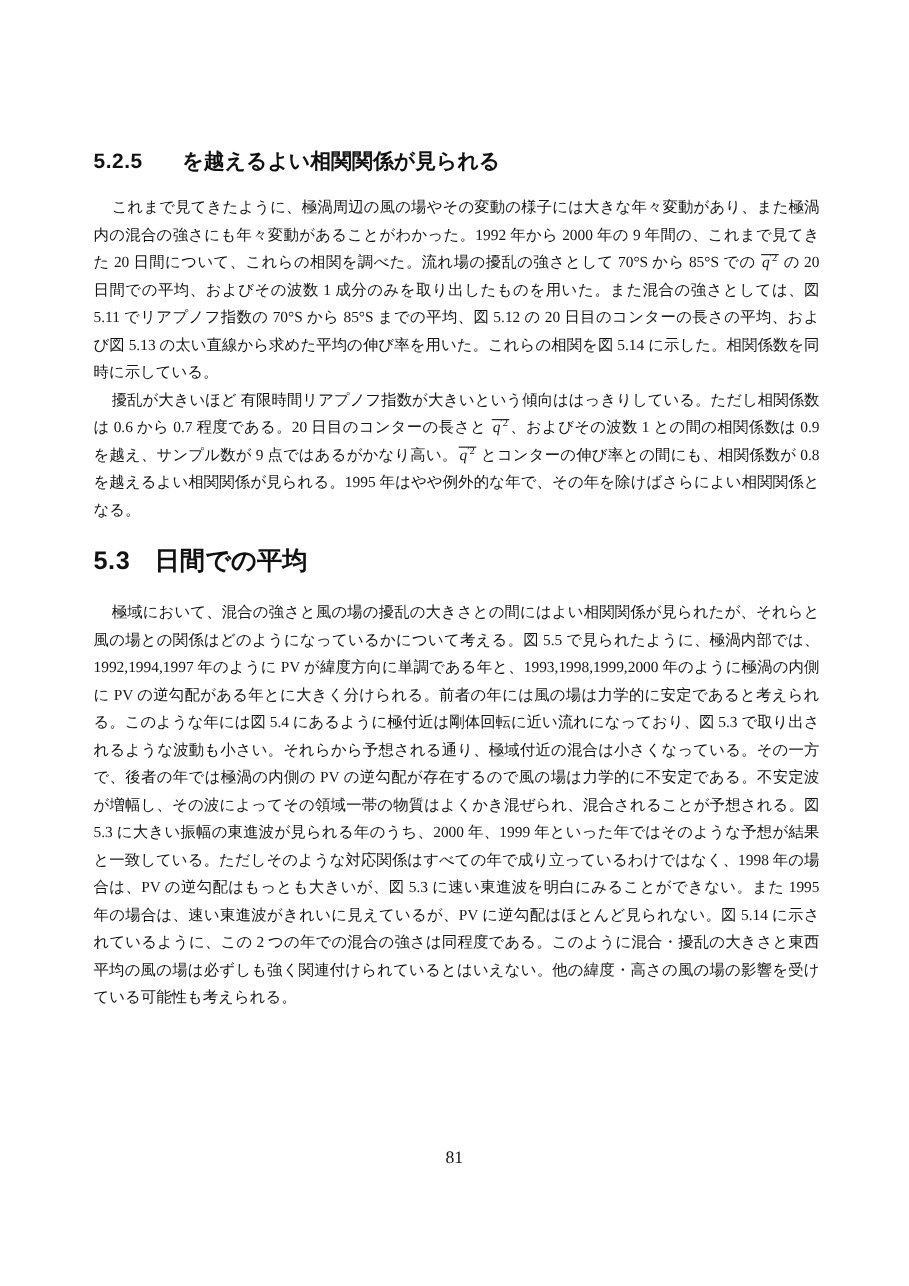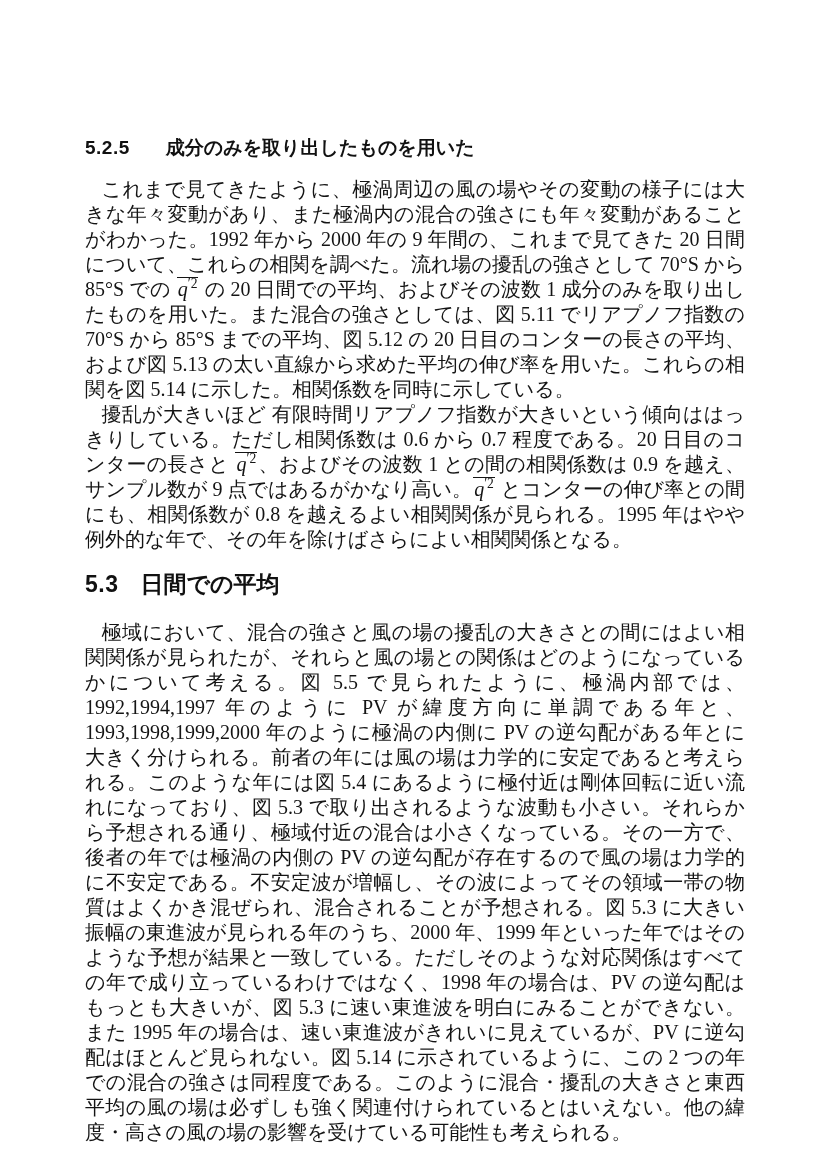--- a/index.html
+++ b/index.html
@@ -41,21 +41,21 @@
     line-height: 28px;
     color: #111111;
   }
   .section-heading .h-num {
     margin-right: 22px;
     letter-spacing: 0.5px;
   }
   p.body-par {
     margin: 0;
     font-family: "Liberation Serif", "DejaVu Serif", serif;
-    font-size: 20px;
+    font-size: 14px;
     line-height: 25px;
     text-align: justify;
     text-indent: 16.5px;
     color: #141414;
   }
   
   .qbar {
     display: inline-block;
     border-top: 1.2px solid #141414;
     padding: 0 1px;
@@ -83,27 +83,28 @@
     color: #141414;
   }
 </style>
 </head>
 <body>
 
 <div class="page">
   <div class="content">
 
     <h2 class="subsection-heading">
-      <span class="h-num">5.2.5</span><span class="h-title">成分のみを取り出したものを用いた</span>
+      <span class="h-num">5.2.5</span><span class="h-title">を越えるよい相関関係が見られる</span>
     </h2>
 
     <p class="body-par">これまで見てきたように、極渦周辺の風の場やその変動の様子には大きな年々変動があり、また極渦内の混合の強さにも年々変動があることがわかった。1992 年から 2000 年の 9 年間の、これまで見てきた 20 日間について、これらの相関を調べた。流れ場の擾乱の強さとして 70°S から 85°S での <span class="qbar"><i>q</i><sup>′2</sup></span> の 20 日間での平均、およびその波数 1 成分のみを取り出したものを用いた。また混合の強さとしては、図 5.11 でリアプノフ指数の 70°S から 85°S までの平均、図 5.12 の 20 日目のコンターの長さの平均、および図 5.13 の太い直線から求めた平均の伸び率を用いた。これらの相関を図 5.14 に示した。相関係数を同時に示している。</p>
     <p class="body-par">擾乱が大きいほど 有限時間リアプノフ指数が大きいという傾向ははっきりしている。ただし相関係数は 0.6 から 0.7 程度である。20 日目のコンターの長さと <span class="qbar"><i>q</i><sup>′2</sup></span>、およびその波数 1 との間の相関係数は 0.9 を越え、サンプル数が 9 点ではあるがかなり高い。<span class="qbar"><i>q</i><sup>′2</sup></span> とコンターの伸び率との間にも、相関係数が 0.8 を越えるよい相関関係が見られる。1995 年はやや例外的な年で、その年を除けばさらによい相関関係となる。</p>
 
     <h1 class="section-heading">
       <span class="h-num">5.3</span><span class="h-title">日間での平均</span>
     </h1>
 
     <p class="body-par">極域において、混合の強さと風の場の擾乱の大きさとの間にはよい相関関係が見られたが、それらと風の場との関係はどのようになっているかについて考える。図 5.5 で見られたように、極渦内部では、1992,1994,1997 年のように PV が緯度方向に単調である年と、1993,1998,1999,2000 年のように極渦の内側に PV の逆勾配がある年とに大きく分けられる。前者の年には風の場は力学的に安定であると考えられる。このような年には図 5.4 にあるように極付近は剛体回転に近い流れになっており、図 5.3 で取り出されるような波動も小さい。それらから予想される通り、極域付近の混合は小さくなっている。その一方で、後者の年では極渦の内側の PV の逆勾配が存在するので風の場は力学的に不安定である。不安定波が増幅し、その波によってその領域一帯の物質はよくかき混ぜられ、混合されることが予想される。図 5.3 に大きい振幅の東進波が見られる年のうち、2000 年、1999 年といった年ではそのような予想が結果と一致している。ただしそのような対応関係はすべての年で成り立っているわけではなく、1998 年の場合は、PV の逆勾配はもっとも大きいが、図 5.3 に速い東進波を明白にみることができない。また 1995 年の場合は、速い東進波がきれいに見えているが、PV に逆勾配はほとんど見られない。図 5.14 に示されているように、この 2 つの年での混合の強さは同程度である。このように混合・擾乱の大きさと東西平均の風の場は必ずしも強く関連付けられているとはいえない。他の緯度・高さの風の場の影響を受けている可能性も考えられる。</p>
 
   </div>
 
+  <div class="pageno">81</div>
 </div>
 
 </body></html>

